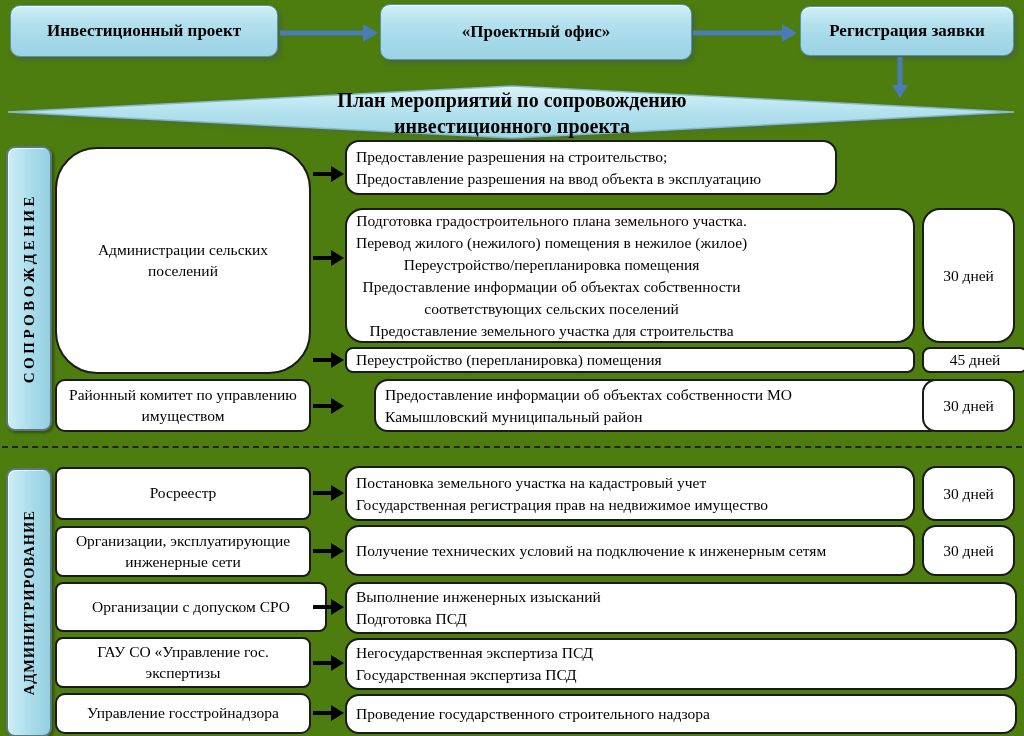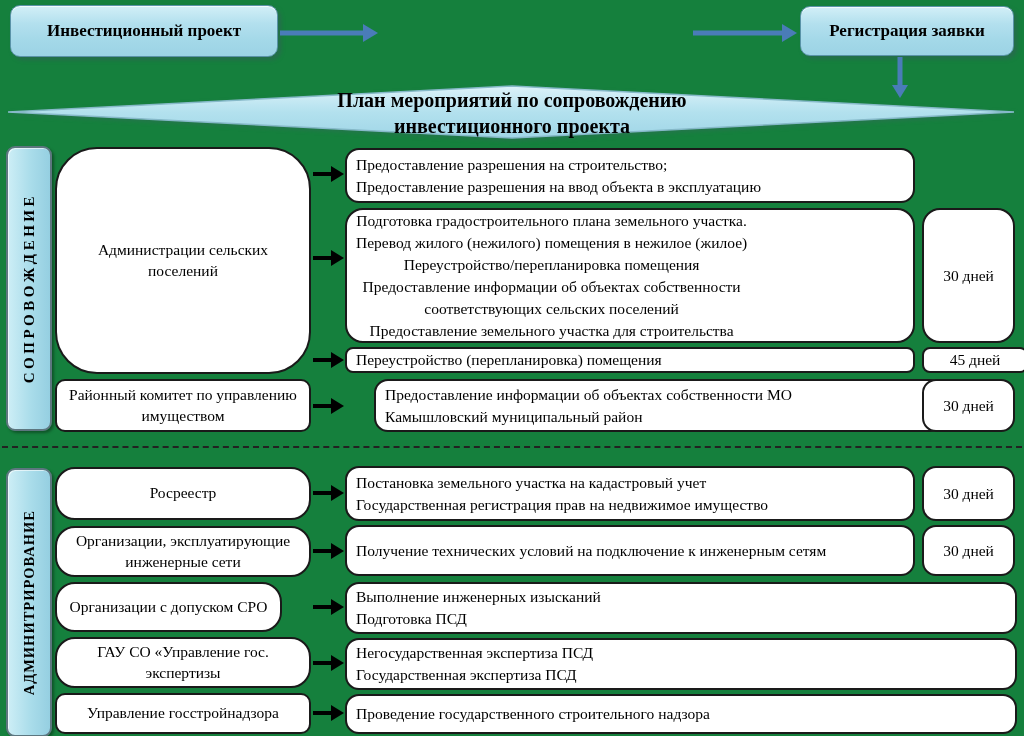--- a/index.html
+++ b/index.html
@@ -1,17 +1,17 @@
 <!DOCTYPE html>
 <html><head>
 <meta charset="utf-8">
 <style>
   html,body{margin:0;padding:0;background:#fff;}
   .canvas{
-    position:relative;width:1024px;height:736px;background:#15803d;overflow:hidden;
+    position:relative;width:1024px;height:736px;background:#4d7c0f;overflow:hidden;
     font-family:"Liberation Serif","DejaVu Serif",serif;color:#000;
   }
   
   .node{
     position:absolute;
     background:linear-gradient(180deg,#d2eff7 0%,#b3e0ee 35%,#a3d8e8 70%,#9cd3e5 100%);
     border:1px solid #5a93a8;border-radius:10px;
     box-shadow:3px 3px 4px rgba(60,85,95,.45), inset 0 1px 0 rgba(255,255,255,.65);
     display:flex;align-items:center;justify-content:center;
     font-weight:bold;font-size:17px;text-align:center;
@@ -25,21 +25,21 @@
   }
   .sidebar span{
     writing-mode:vertical-rl;transform:rotate(180deg);
     font-weight:bold;white-space:nowrap;
   }
   .ls-support{font-size:15px;letter-spacing:3.5px;}
   .ls-admin{font-size:14.5px;letter-spacing:1px;}
   
   .wbox{position:absolute;background:#fff;border:2px solid #1a1a1a;box-sizing:border-box;}
   .src{display:flex;align-items:center;justify-content:center;text-align:center;
-       font-size:15.5px;line-height:1.35;white-space:pre-line;border-radius:20px;}
+       font-size:15.5px;line-height:1.35;white-space:pre-line;border-radius:8px;}
   .act{display:flex;align-items:center;text-align:left;padding:1px 8px 1px 9px;
        font-size:15.5px;line-height:1.42;white-space:pre-line;border-radius:14px;}
   .day{display:flex;align-items:center;justify-content:center;
        font-size:15.5px;border-radius:14px;}
   
   .ar{position:absolute;}
   .ar .sh{position:absolute;left:0;top:50%;transform:translateY(-50%);background:#000;}
   .ar .hd{position:absolute;right:0;top:50%;transform:translateY(-50%);width:0;height:0;}
   .ar-black .sh{height:4px;width:calc(100% - 12px);}
   .ar-black .hd{border-left:13px solid #000;border-top:8px solid transparent;border-bottom:8px solid transparent;}
@@ -63,20 +63,21 @@
 
 <div class="canvas">
 
   <div class="node" style="left:10px;top:5px;width:266px;height:50px;">Инвестиционный проект</div>
 
   <div class="ar ar-blue" style="left:280px;top:23px;width:98px;height:20px;">
     <div class="sh"></div>
     <div class="hd"></div>
   </div>
 
+  <div class="node" style="left:380px;top:4px;width:310px;height:54px;">«Проектный офис»</div>
 
   <div class="ar ar-blue" style="left:693px;top:23px;width:104px;height:20px;">
     <div class="sh"></div>
     <div class="hd"></div>
   </div>
 
   <div class="node" style="left:800px;top:6px;width:212px;height:48px;">Регистрация заявки</div>
 
   <div class="ar ar-vblue" style="left:892px;top:57px;width:16px;height:41px;">
     <div class="sh"></div>
@@ -118,21 +119,21 @@
   </div>
   <div class="ar ar-black" style="left:313px;top:350px;width:31px;height:20px;">
     <div class="sh"></div>
     <div class="hd"></div>
   </div>
   <div class="ar ar-black" style="left:313px;top:396px;width:31px;height:20px;">
     <div class="sh"></div>
     <div class="hd"></div>
   </div>
 
-  <div class="wbox act" style="left:345px;top:148px;width:570px;height:55px;">Предоставление разрешения на строительство;
+  <div class="wbox act" style="left:345px;top:140px;width:492px;height:55px;">Предоставление разрешения на строительство;
 Предоставление разрешения на ввод объекта в эксплуатацию</div>
   <div class="wbox act" style="left:345px;top:208px;width:570px;height:135px;border-radius:18px;text-align:center;">Подготовка градостроительного плана земельного участка.
 Перевод жилого (нежилого) помещения в нежилое (жилое)
 Переустройство/перепланировка помещения
 Предоставление информации об объектах собственности
 соответствующих сельских поселений
 Предоставление земельного участка для строительства</div>
   <div class="wbox act" style="left:345px;top:347px;width:570px;height:26px;border-radius:8px;">Переустройство (перепланировка) помещения</div>
   <div class="wbox act" style="left:345px;top:379px;width:570px;height:53px;margin-left:29px;">Предоставление информации об объектах собственности МО
 Камышловский муниципальный район</div>
@@ -143,21 +144,21 @@
 
   <div class="divider"></div>
 
   <div class="sidebar" style="left:6px;top:468px;height:265px;">
     <span class="ls-admin">АДМИНИТРИРОВАНИЕ</span>
   </div>
 
   <div class="wbox src" style="left:55px;top:467px;width:256px;height:53px;">Росреестр</div>
   <div class="wbox src" style="left:55px;top:526px;width:256px;height:51px;">Организации, эксплуатирующие
 инженерные сети</div>
-  <div class="wbox src" style="left:55px;top:582px;width:227px;height:50px;">Организации с допуском СРО</div>
+  <div class="wbox src" style="left:55px;top:582px;width:272px;height:50px;">Организации с допуском СРО</div>
   <div class="wbox src" style="left:55px;top:637px;width:256px;height:51px;">ГАУ СО «Управление гос.
 экспертизы</div>
   <div class="wbox src" style="left:55px;top:693px;width:256px;height:41px;border-radius:10px;">Управление госстройнадзора</div>
 
   <div class="ar ar-black" style="left:313px;top:483px;width:31px;height:20px;">
     <div class="sh"></div>
     <div class="hd"></div>
   </div>
   <div class="ar ar-black" style="left:313px;top:541px;width:31px;height:20px;">
     <div class="sh"></div>

